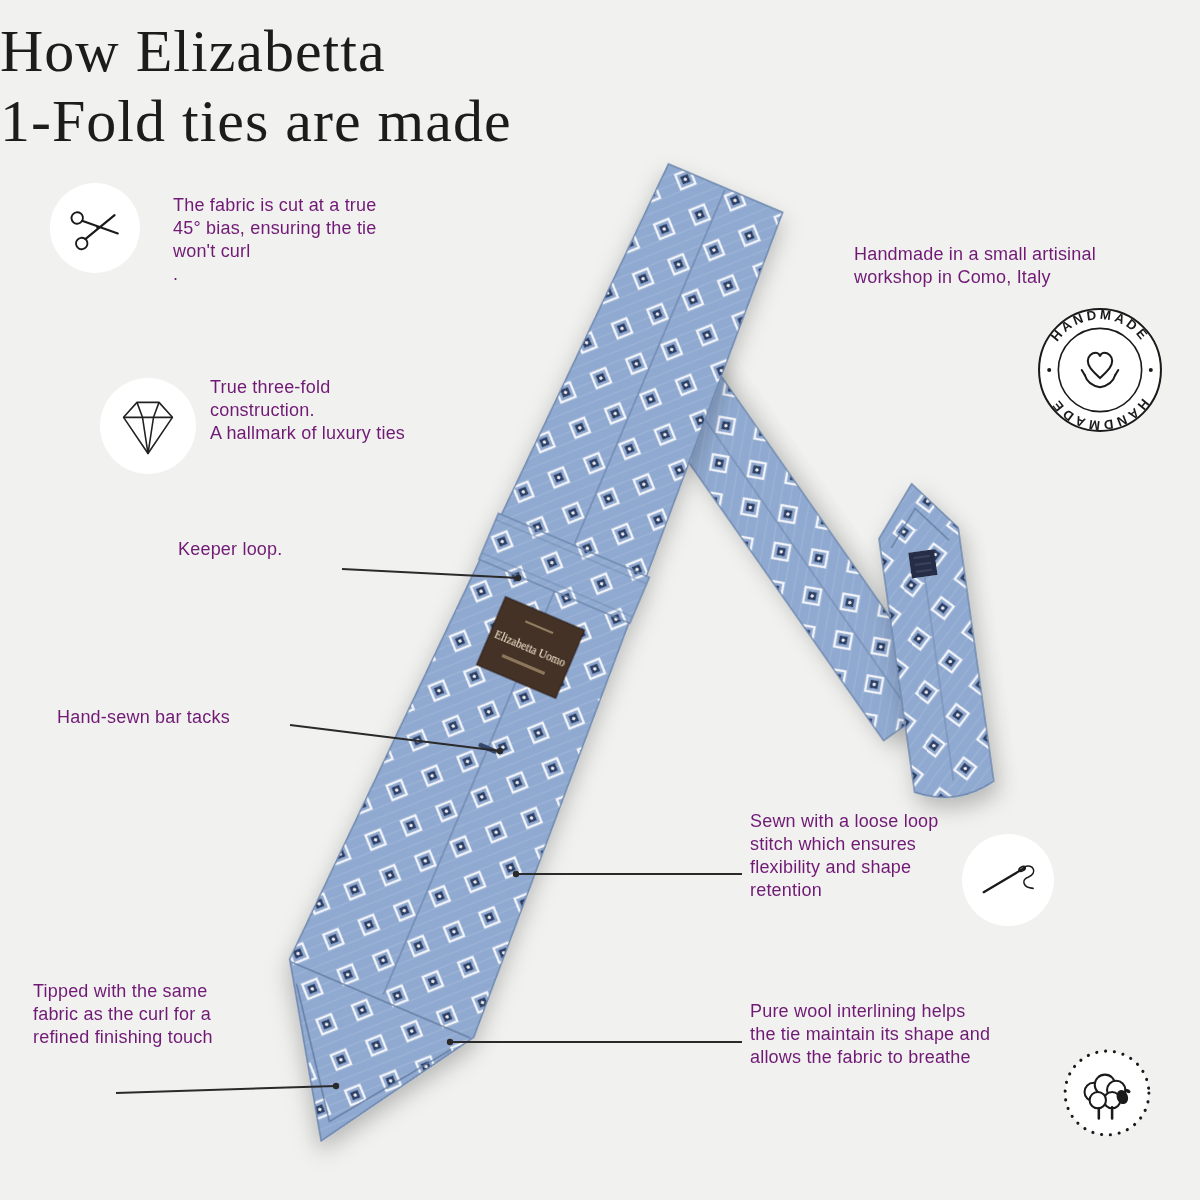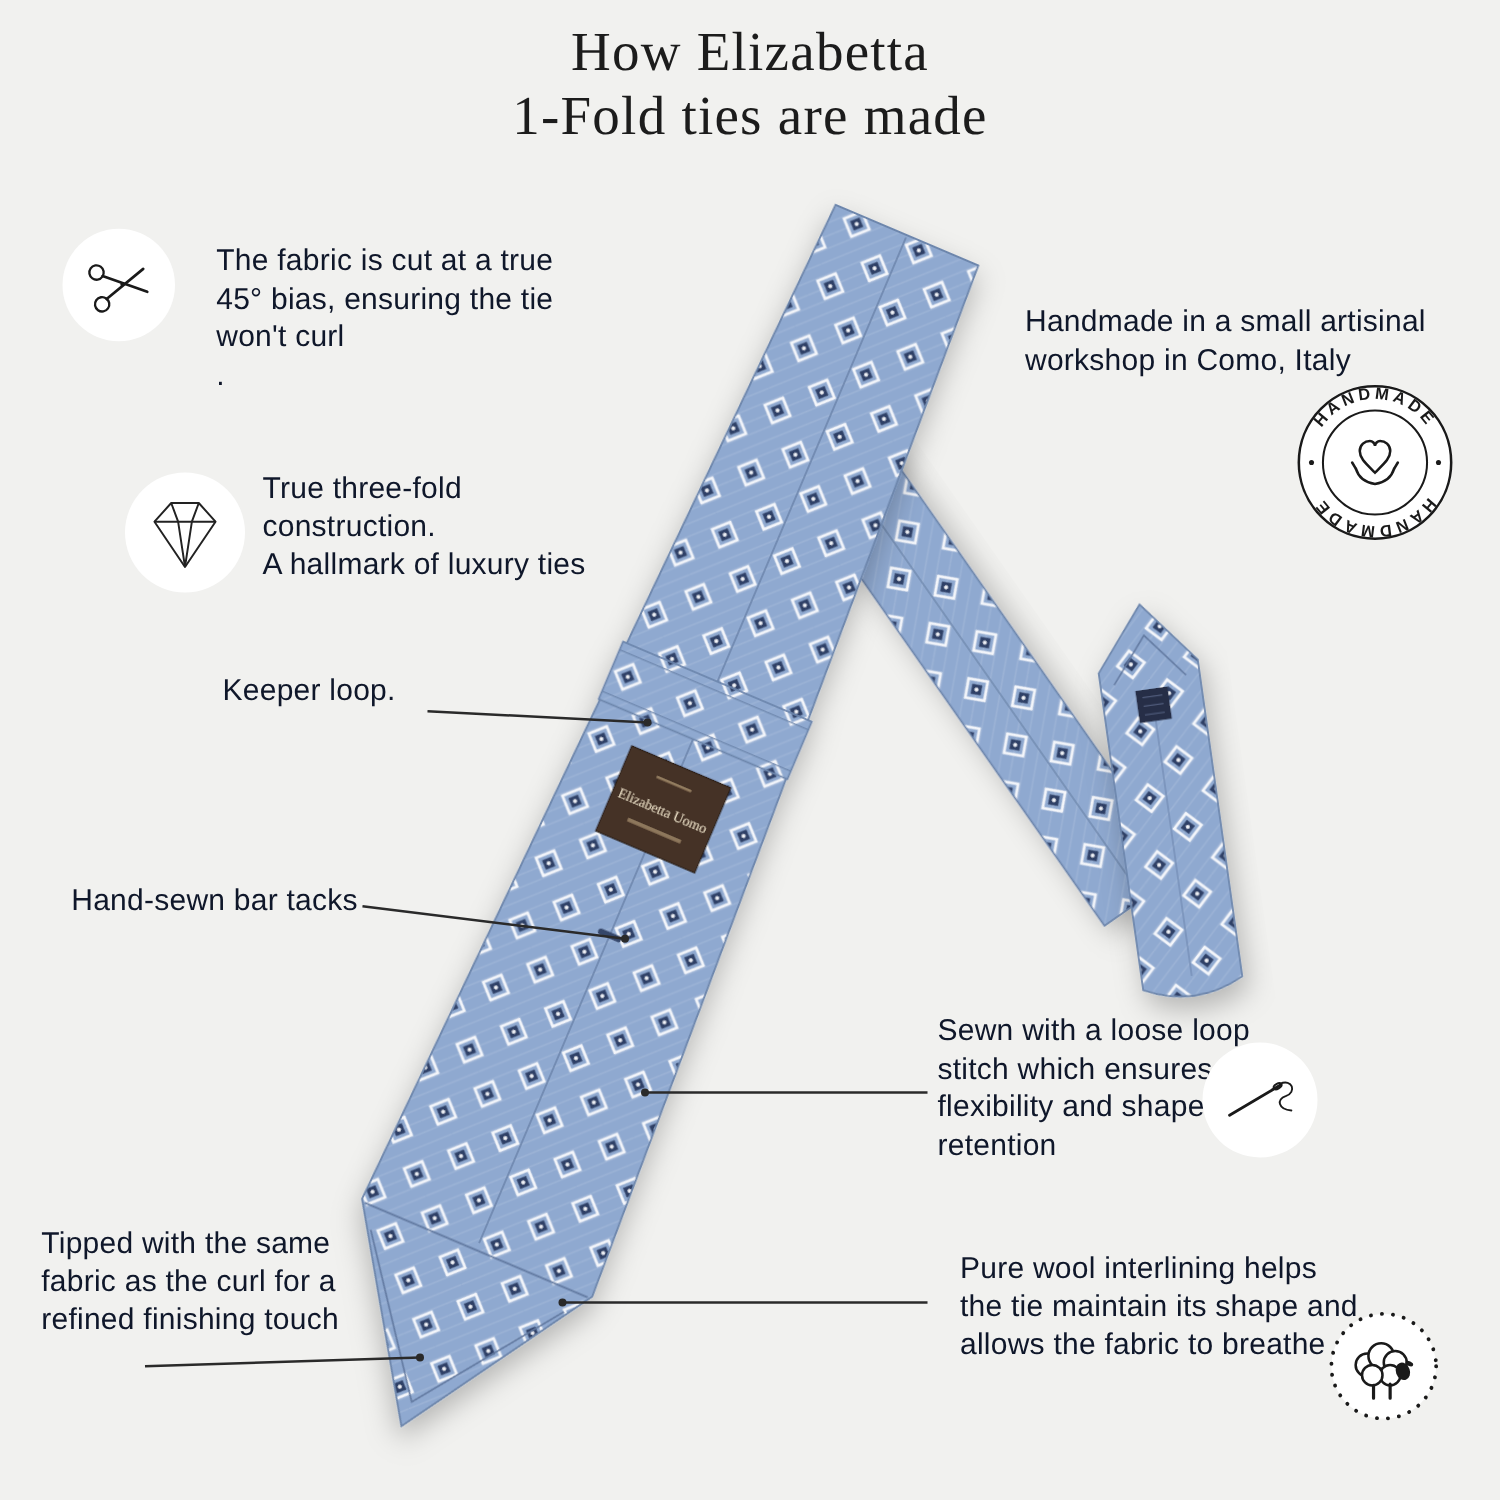--- a/index.html
+++ b/index.html
@@ -8,28 +8,28 @@
   body{
     position:relative;
     background:var(--bg);
     font-family:"Liberation Sans", sans-serif;
     color:var(--ink);
     overflow:hidden;
   }
   .art{position:absolute;left:0;top:0}
   .title{
     position:absolute;top:16px;left:0;width:100%;
-    text-align:center;
+    text-align:left;
     font-family:"Liberation Serif", serif;
     font-weight:400;
-    font-size:44px;line-height:1.17;color:#1c1c1c;letter-spacing:1px;
+    font-size:60px;line-height:1.17;color:#1c1c1c;letter-spacing:1px;
   }
   .note{
     position:absolute;
-    font-size:24px;line-height:1.28;letter-spacing:.2px;color:#0f172a;
+    font-size:18px;line-height:1.28;letter-spacing:.2px;color:#701a75;
     white-space:pre-line;
   }
   .icon-circle{
     position:absolute;background:#ffffff;border-radius:50%;
     display:flex;align-items:center;justify-content:center;
   }
   .badge-wrap{position:absolute}
   svg{display:block}
 </style>
 </head>
@@ -112,30 +112,30 @@
 
 <div class="note" style="left:173px;top:194px">The fabric is cut at a true
 45° bias, ensuring the tie
 won't curl
 .</div>
 <div class="note" style="left:210px;top:376px">True three-fold
 construction.
 A hallmark of luxury ties</div>
 <div class="note" style="left:178px;top:538px">Keeper loop.</div>
 <div class="note" style="left:57px;top:706px">Hand-sewn bar tacks</div>
-<div class="note" style="left:820px;top:243px">Handmade in a small artisinal
+<div class="note" style="left:854px;top:243px">Handmade in a small artisinal
 workshop in Como, Italy</div>
 <div class="note" style="left:750px;top:810px">Sewn with a loose loop
 stitch which ensures
 flexibility and shape
 retention</div>
 <div class="note" style="left:33px;top:980px">Tipped with the same
 fabric as the curl for a
 refined finishing touch</div>
-<div class="note" style="left:768px;top:1000px">Pure wool interlining helps
+<div class="note" style="left:750px;top:1000px">Pure wool interlining helps
 the tie maintain its shape and
 allows the fabric to breathe</div>
 
 <div class="icon-circle" style="left:50px;top:183px;width:90px;height:90px">
   <svg width="66" height="66" viewBox="0 0 92 92">
     <g transform="rotate(-10 46 46)" stroke="#1a1a1a" fill="none" stroke-linecap="round">
       <circle cx="24" cy="28" r="8" stroke-width="2.6"></circle>
       <circle cx="24" cy="64" r="8" stroke-width="2.6"></circle>
       <path d="M30,33 L76,59" stroke-width="3"></path>
       <path d="M30,59 L76,33" stroke-width="3"></path>

